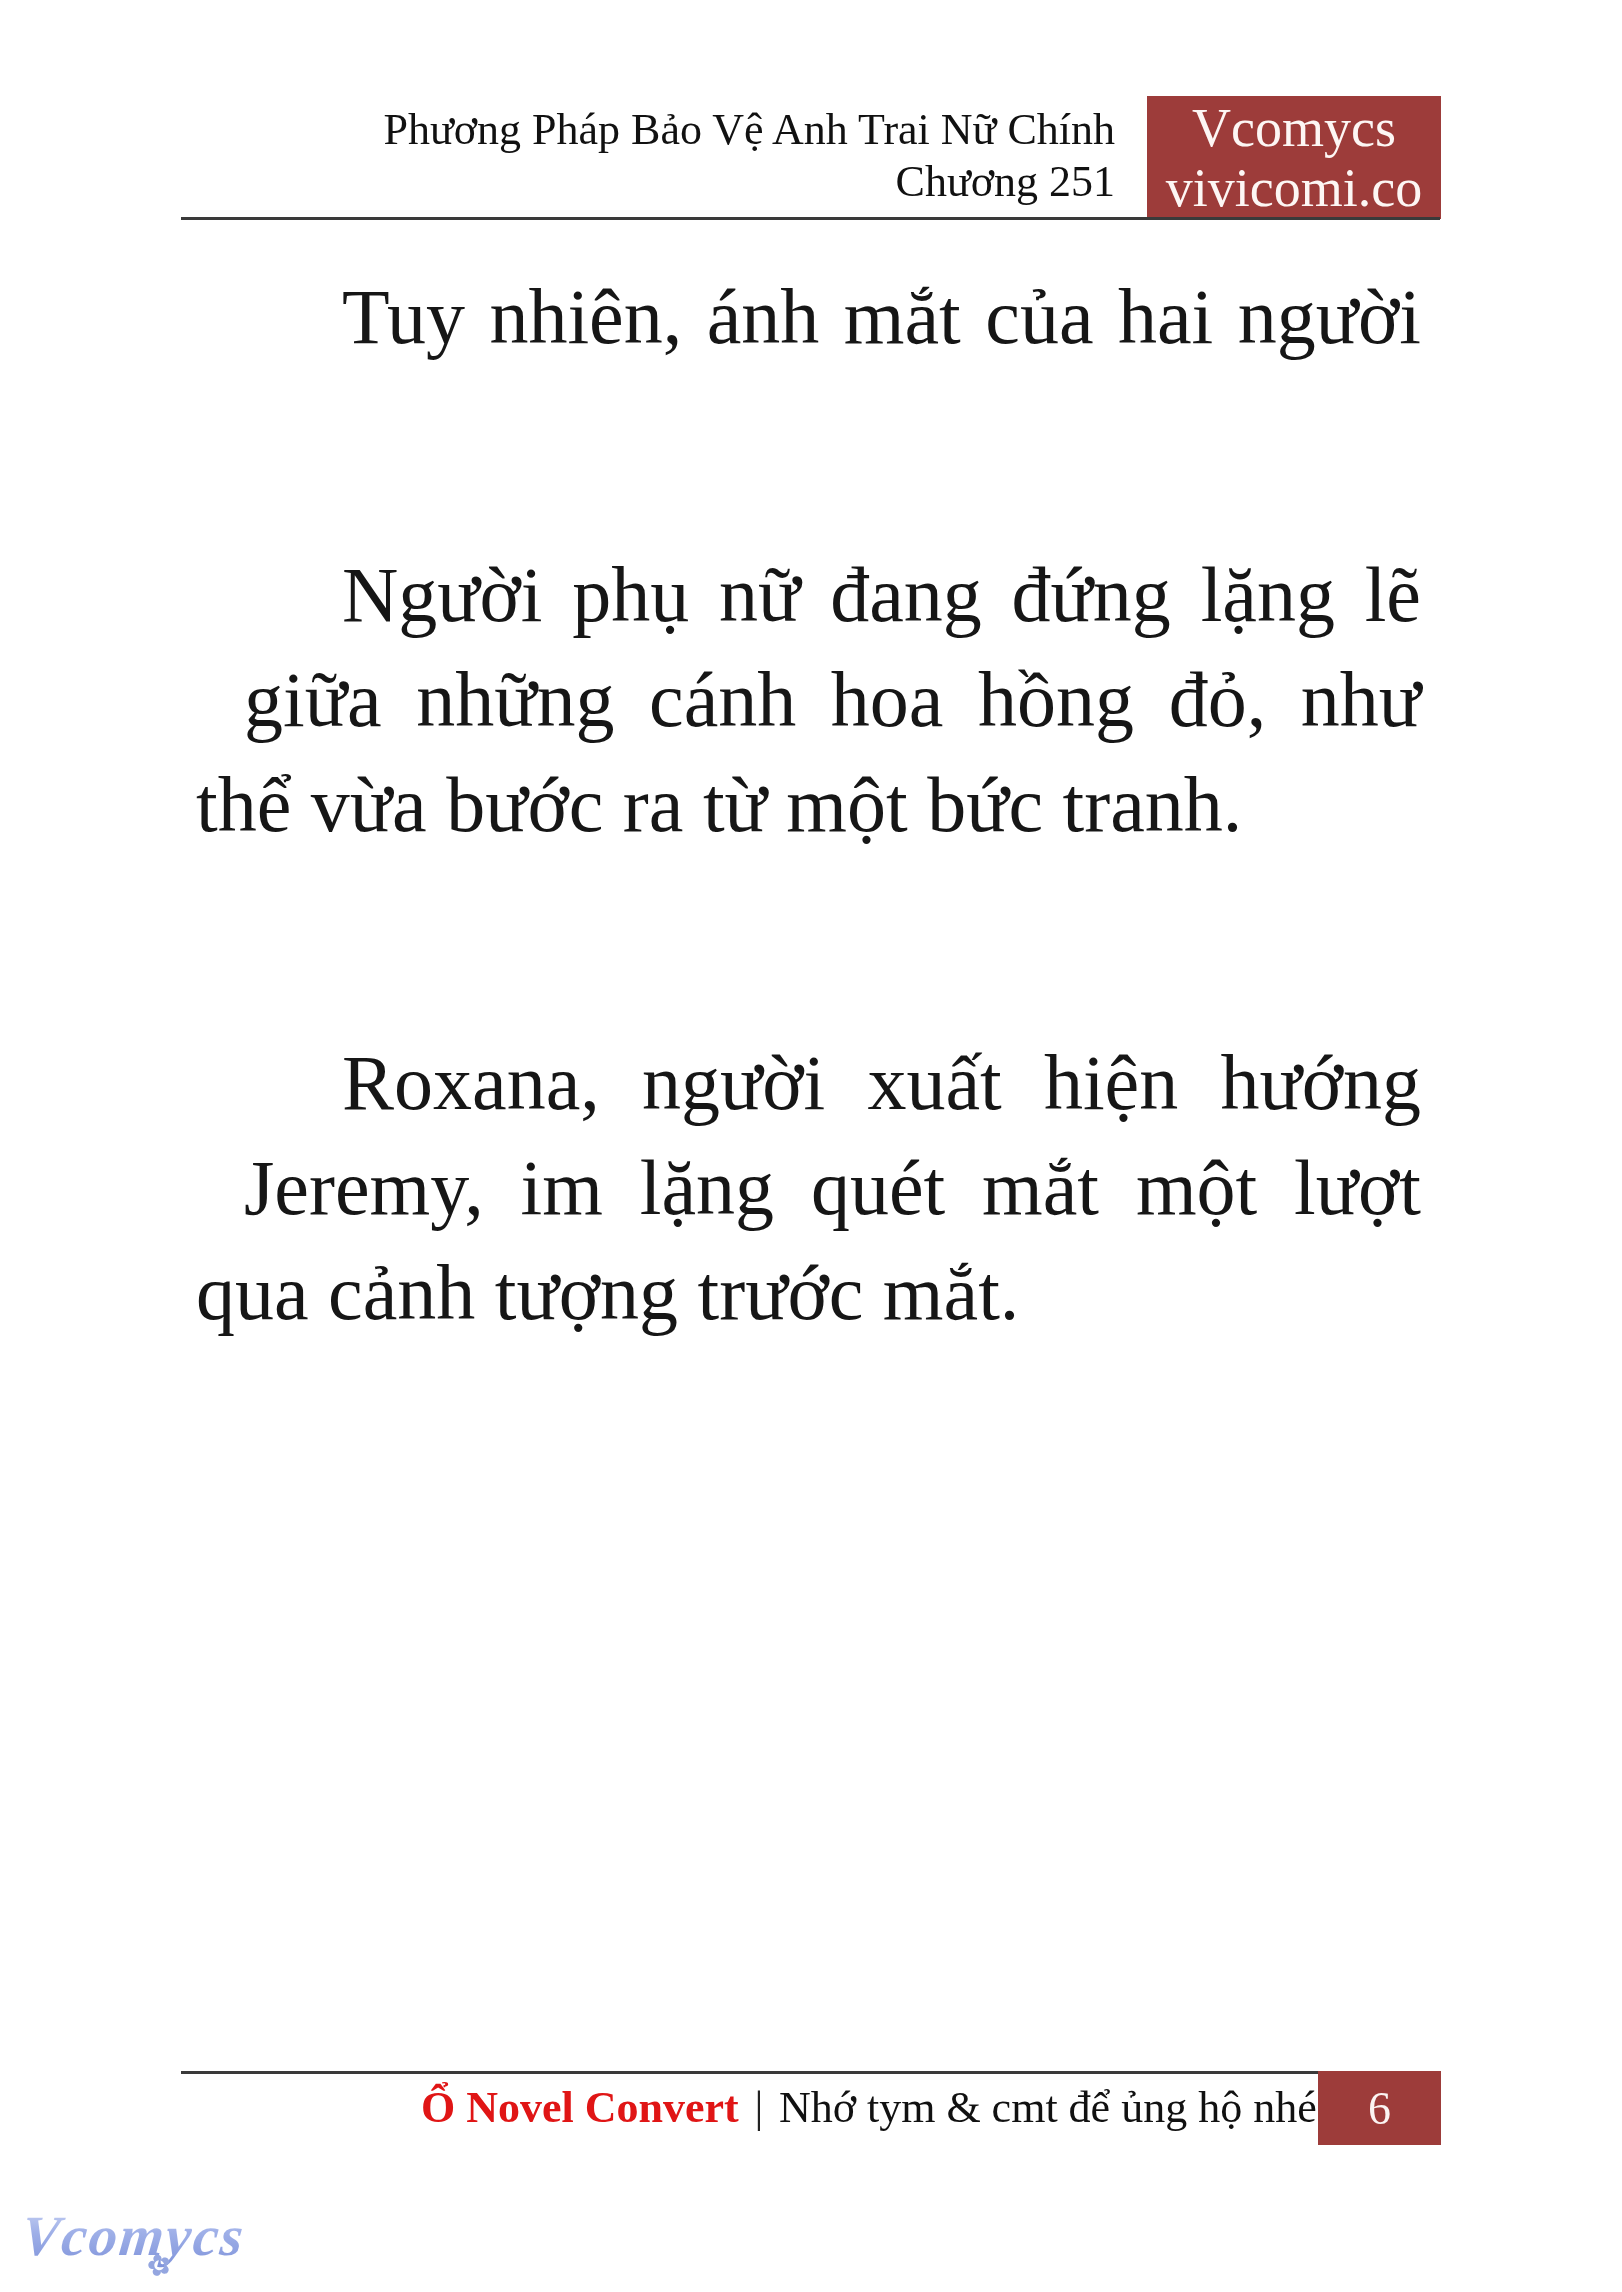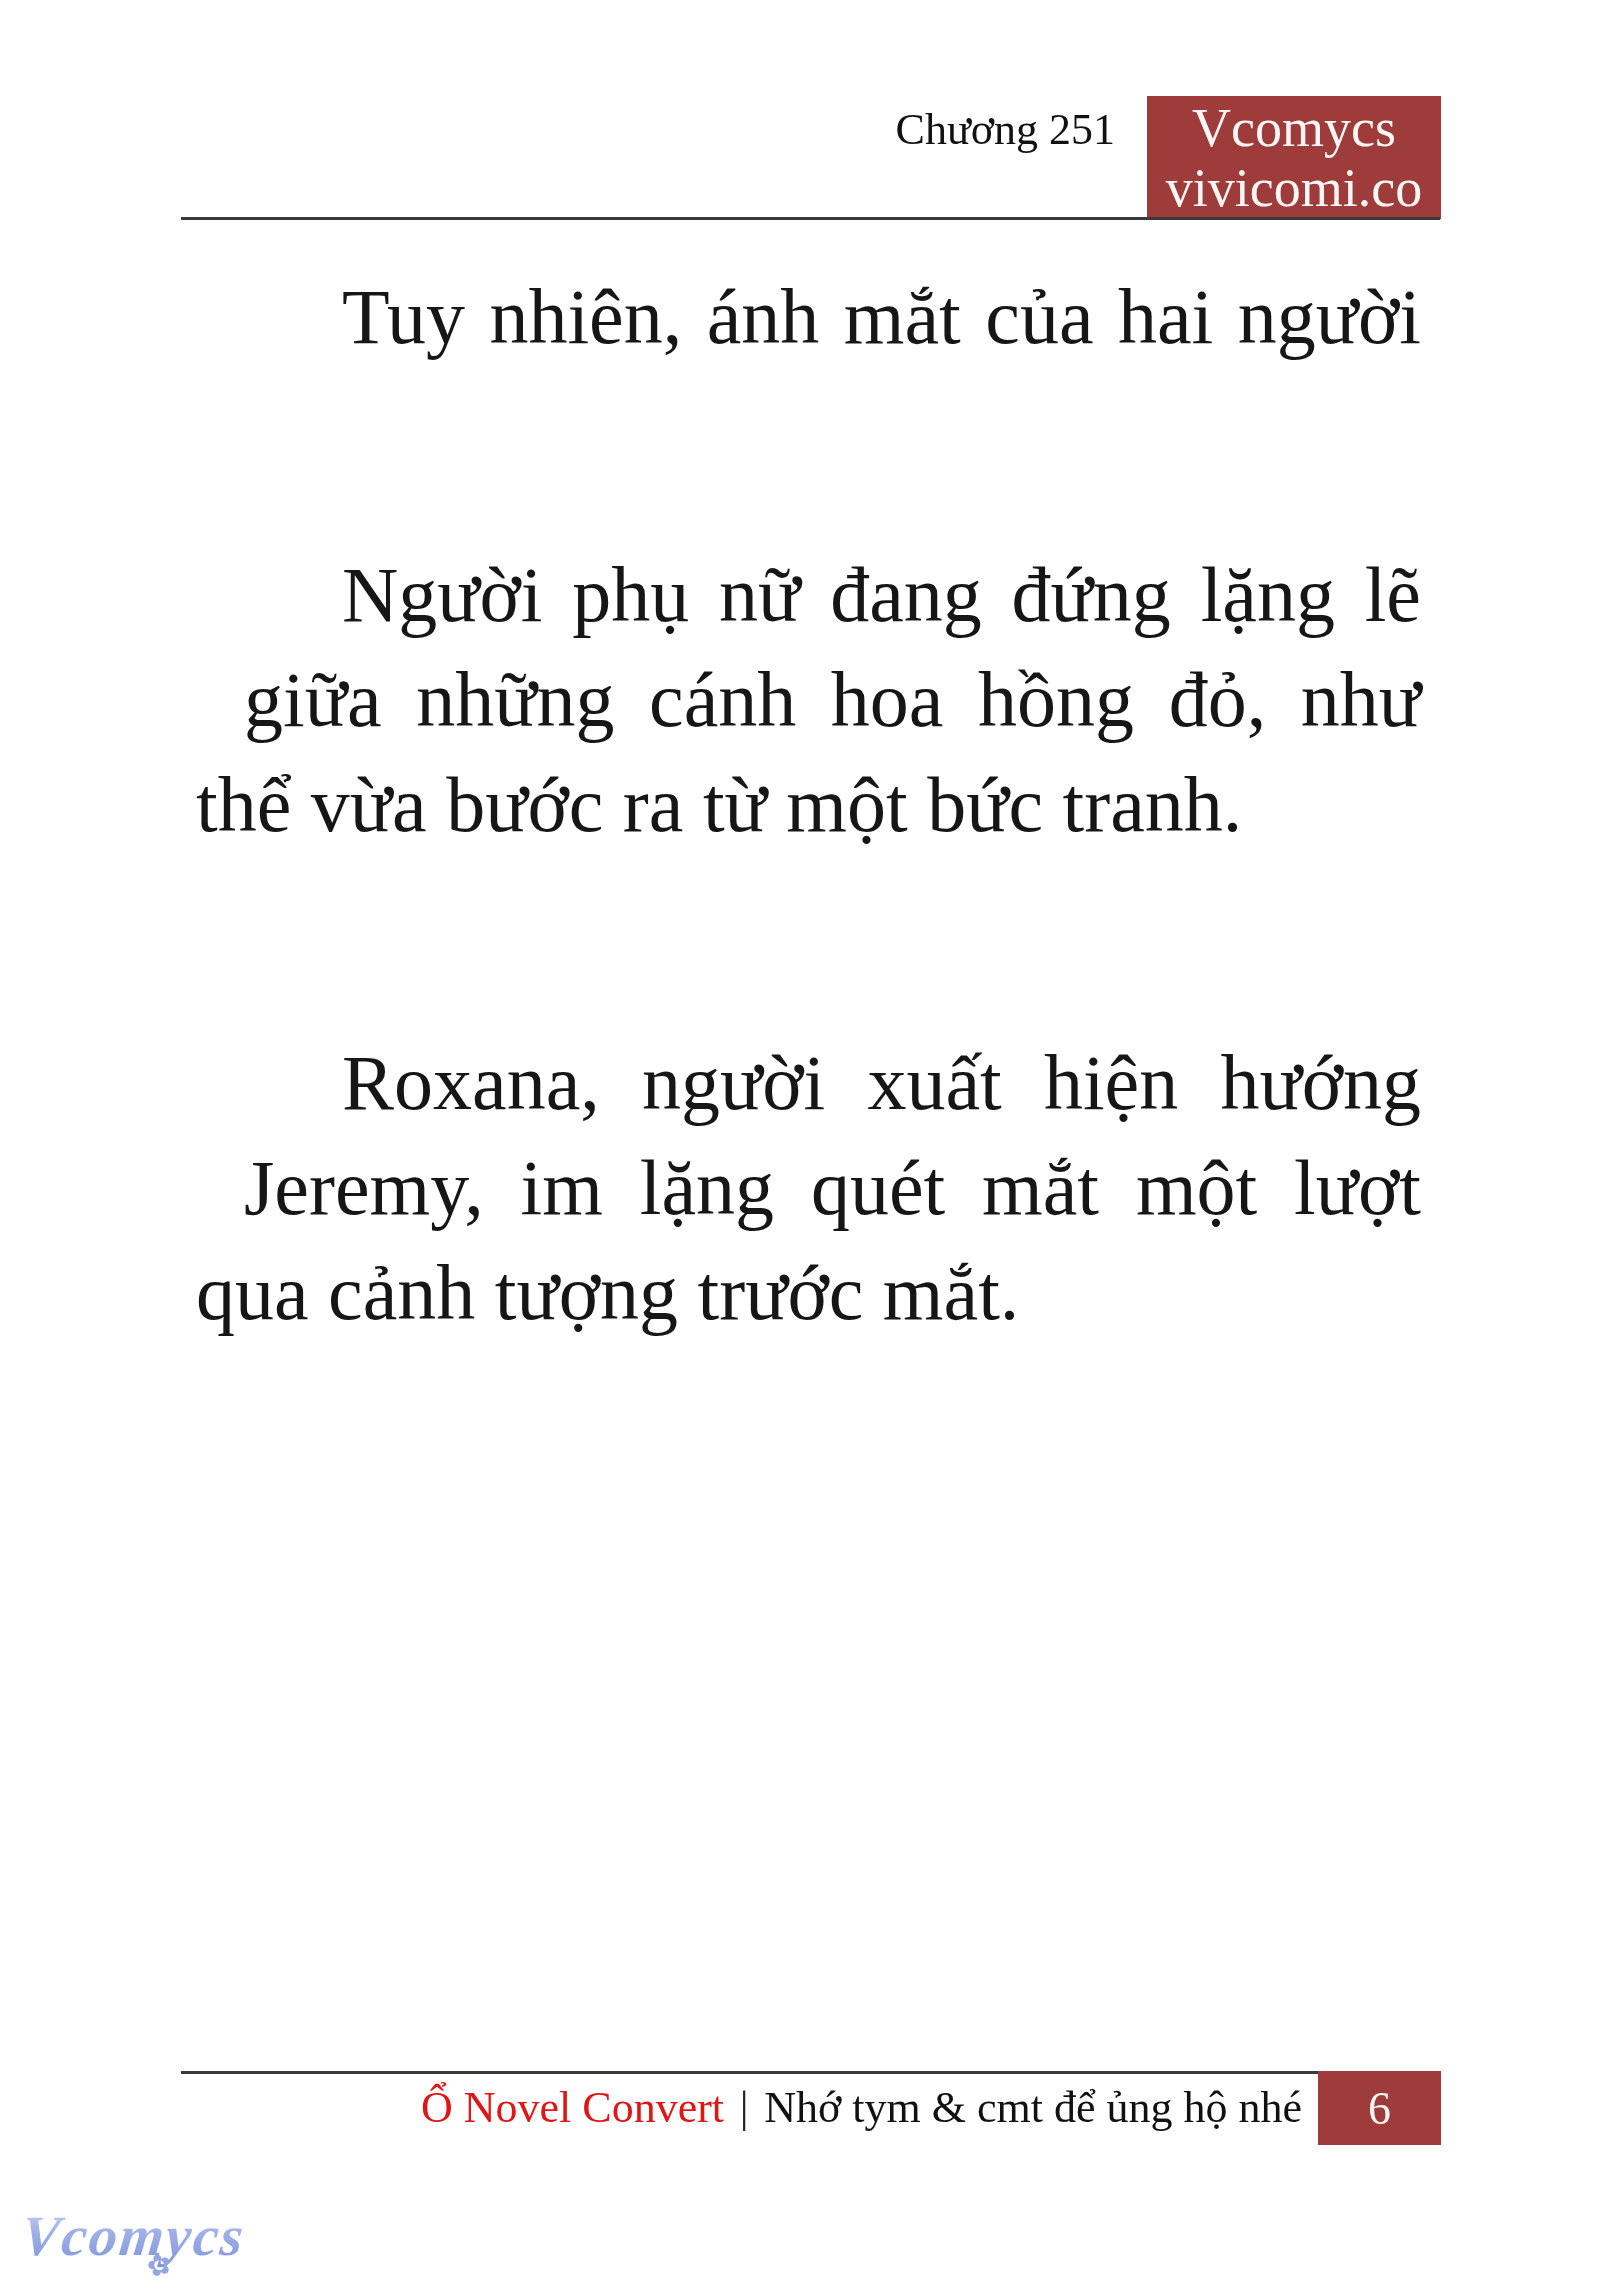--- a/index.html
+++ b/index.html
@@ -41,21 +41,21 @@
   .line.indent{padding-left:98px;}
   
   .footer-rule{
     position:absolute;left:181px;top:2071px;width:1259px;height:2.9px;
     background:#3a3a3a;
   }
   .footer-credit{
     position:absolute;left:421px;top:2080px;height:55px;
     font-size:44px;line-height:55px;white-space:nowrap;color:#111;
   }
-  .footer-brand{color:#e01515;font-weight:normal;}
+  .footer-brand{color:#e01515;font-weight:bold;}
   .footer-separator{color:#222;margin:0 15.7px;font-weight:normal;}
   .page-number-box{
     position:absolute;left:1318px;top:2071px;width:123px;height:74px;
     background:#9d3c3a;color:#fbf4f2;display:flex;align-items:center;
     justify-content:center;font-size:46px;
   }
   
   .watermark{
     position:absolute;left:21.6px;top:2203px;width:235px;height:88px;
   }
@@ -69,20 +69,21 @@
   }
   .watermark-flower{
     position:absolute;left:125px;top:45px;font-size:29px;color:#94a6e0;
     font-style:normal;transform:rotate(-15deg);
   }
 </style>
 </head>
 <body>
 
 <div class="header-title">
+  <div>Phương Pháp Bảo Vệ Anh Trai Nữ Chính</div>
   <div>Chương 251</div>
 </div>
 
 <div class="brand-box">
   <div>Vcomycs</div>
   <div>vivicomi.co</div>
 </div>
 
 <div class="header-rule"></div>
 

